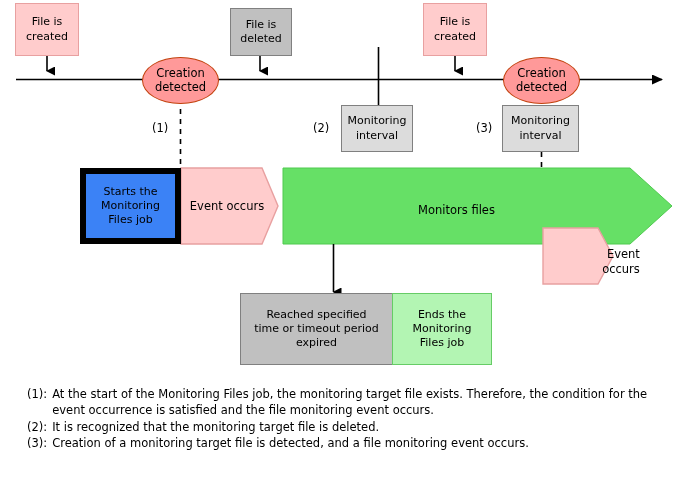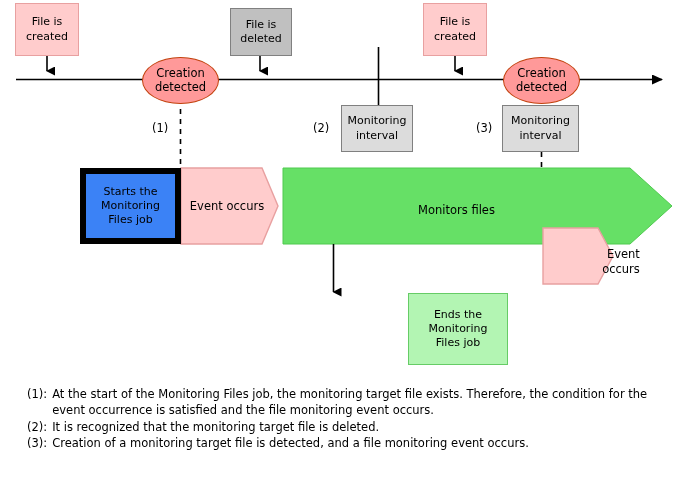--- a/index.html
+++ b/index.html
@@ -201,22 +201,25 @@
 Monitoring
 Files job</div>
 
   <div class="shape-label" style="left:181px; top:168px; width:92px; height:76px;">Event occurs</div>
 
   <div class="shape-label" style="left:283px; top:168px; width:347px; height:84px;">Monitors files</div>
 
   <div class="shape-label" style="left:543px; top:228px; width:60px; height:67px;margin-left:48px;">Event
 occurs</div>
 
-
-  <div class="box ltgreen-box" style="left:392px; top:293px; width:100px; height:72px;margin-left:16px;">Ends the
+  <div class="box gray-box" style="left:240px; top:293px; width:153px; height:72px;">Reached specified
+time or timeout period
+expired</div>
+
+  <div class="box ltgreen-box" style="left:392px; top:293px; width:100px; height:72px;">Ends the
 Monitoring
 Files job</div>
 
   <div class="legend">
     <div class="legend-row">
       <span class="legend-tag">(1):</span>
       <span class="legend-text">At the start of the Monitoring Files job, the monitoring target file exists. Therefore, the condition for the event occurrence is satisfied and the file monitoring event occurs.</span>
     </div>
     <div class="legend-row">
       <span class="legend-tag">(2):</span>

